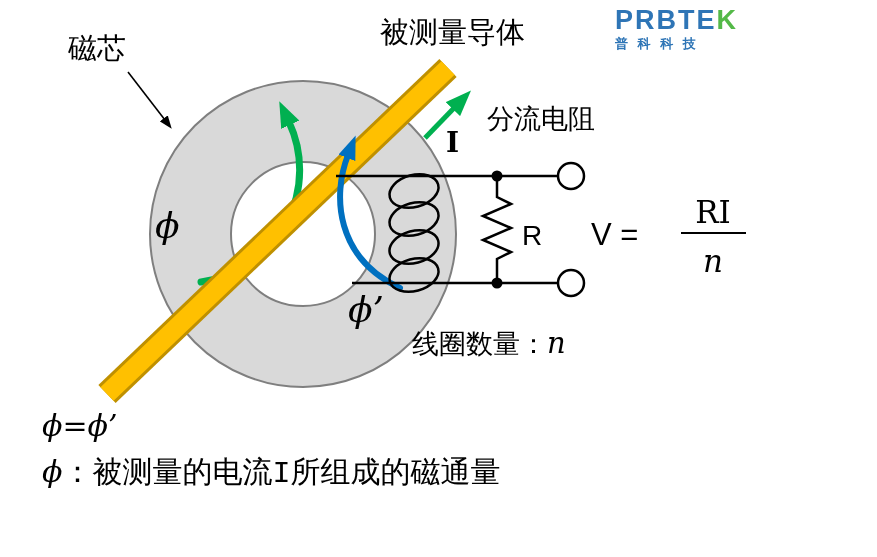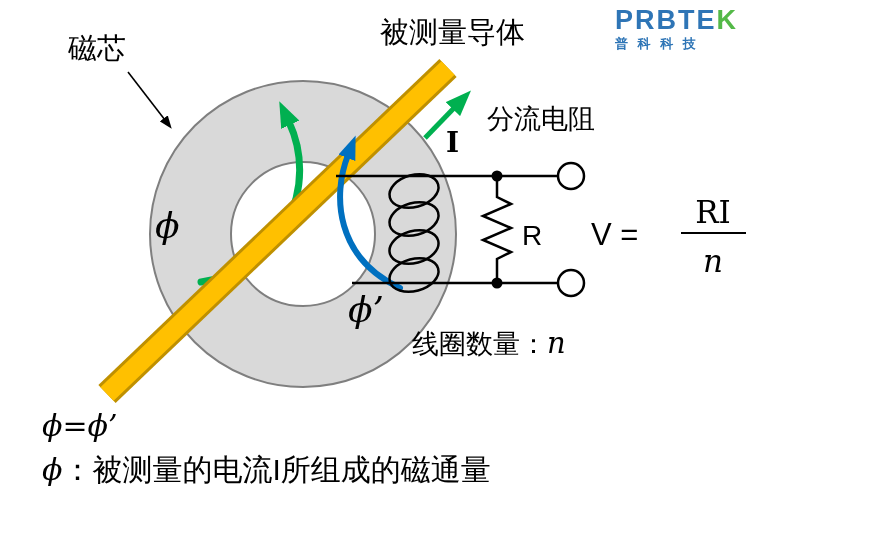--- a/index.html
+++ b/index.html
@@ -19,21 +19,21 @@
   .logo { position:absolute; top:6px; right:14px; text-align:left; }
   .brand { position:relative; font-weight:bold; font-size:27px; letter-spacing:2px;
            color:#2e75b6; line-height:1.05; }
   .brand .brand-k { color:#54b948; }
   .brand-sub { font-weight:bold; font-size:13px; letter-spacing:3px; color:#2e75b6; margin-top:1px; }
 
   
   .notes { position:absolute; left:16px; top:404px; color:#000;margin-left:26px; }
   .note-line { font-size:30px; line-height:44px; white-space:nowrap; }
   .note-sym  { font-family:"DejaVu Serif", serif; font-style:italic; }
-  .note-text { font-family:Liberation Sans, sans-serif; }
+  .note-text { font-family:Liberation Mono, monospace; }
 </style>
 </head>
 <body>
 
 <div class="stage">
 
   <svg width="877" height="557" viewBox="0 0 877 557">
     <defs>
       <marker id="ah-green" markerUnits="userSpaceOnUse" markerWidth="26" markerHeight="20" refX="3" refY="10" orient="auto">
         <path d="M0,0 L26,10 L0,20 Z" fill="#00b050"></path>

